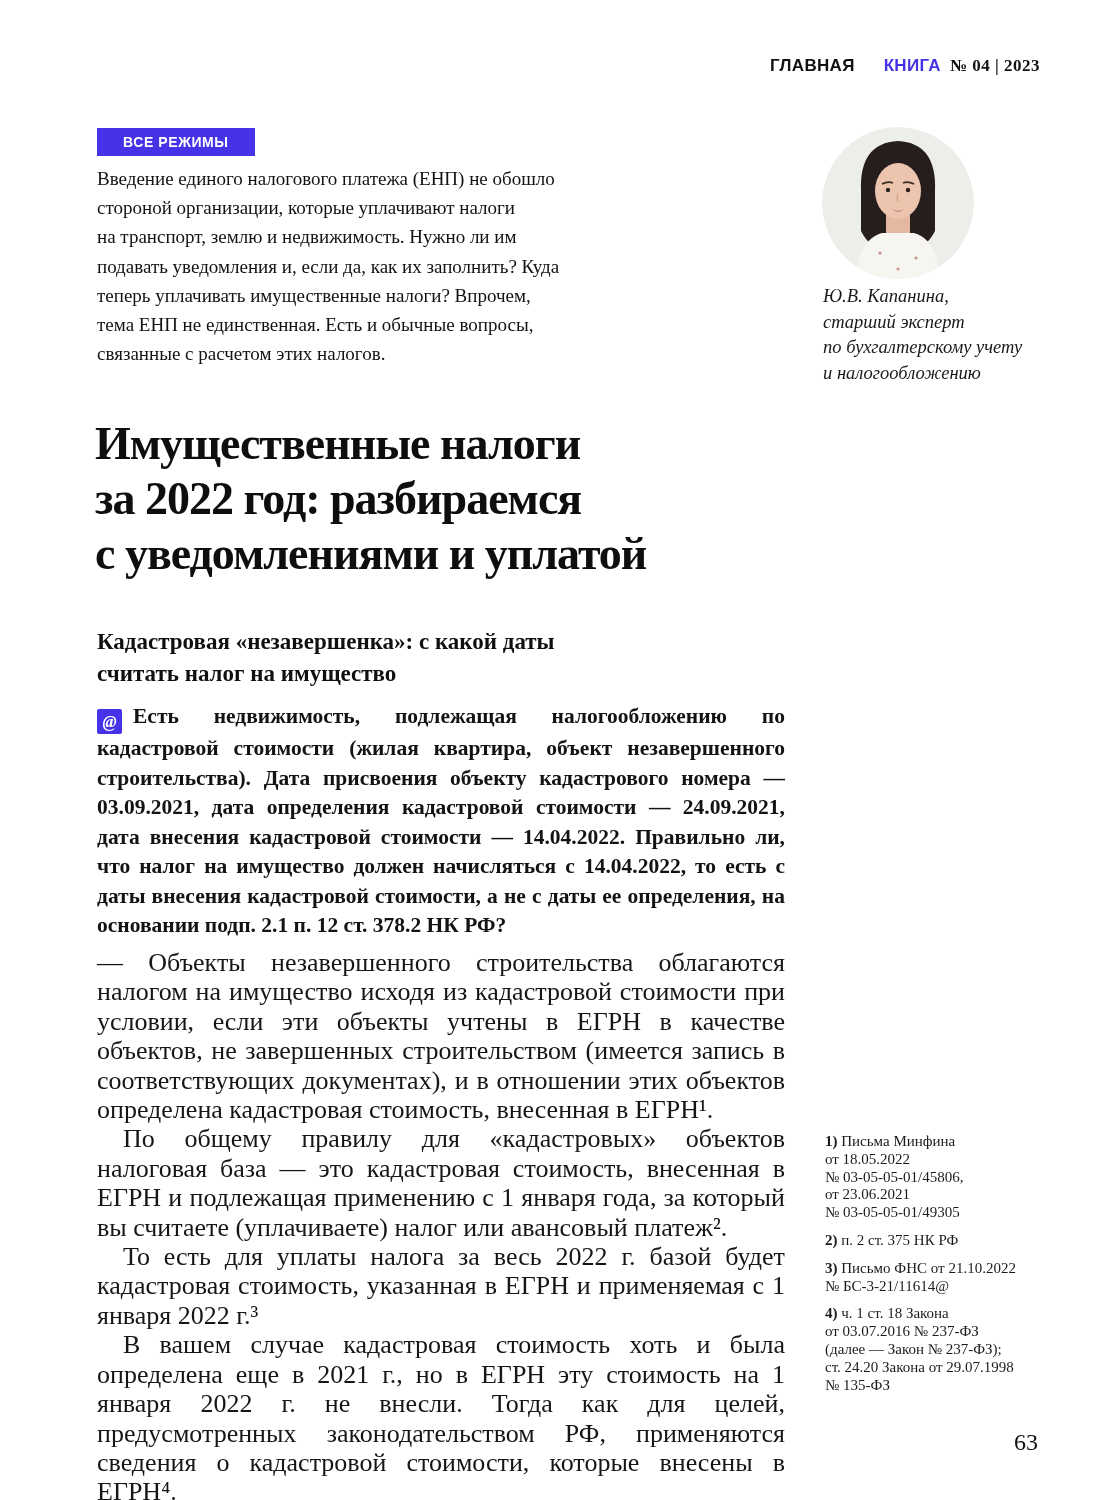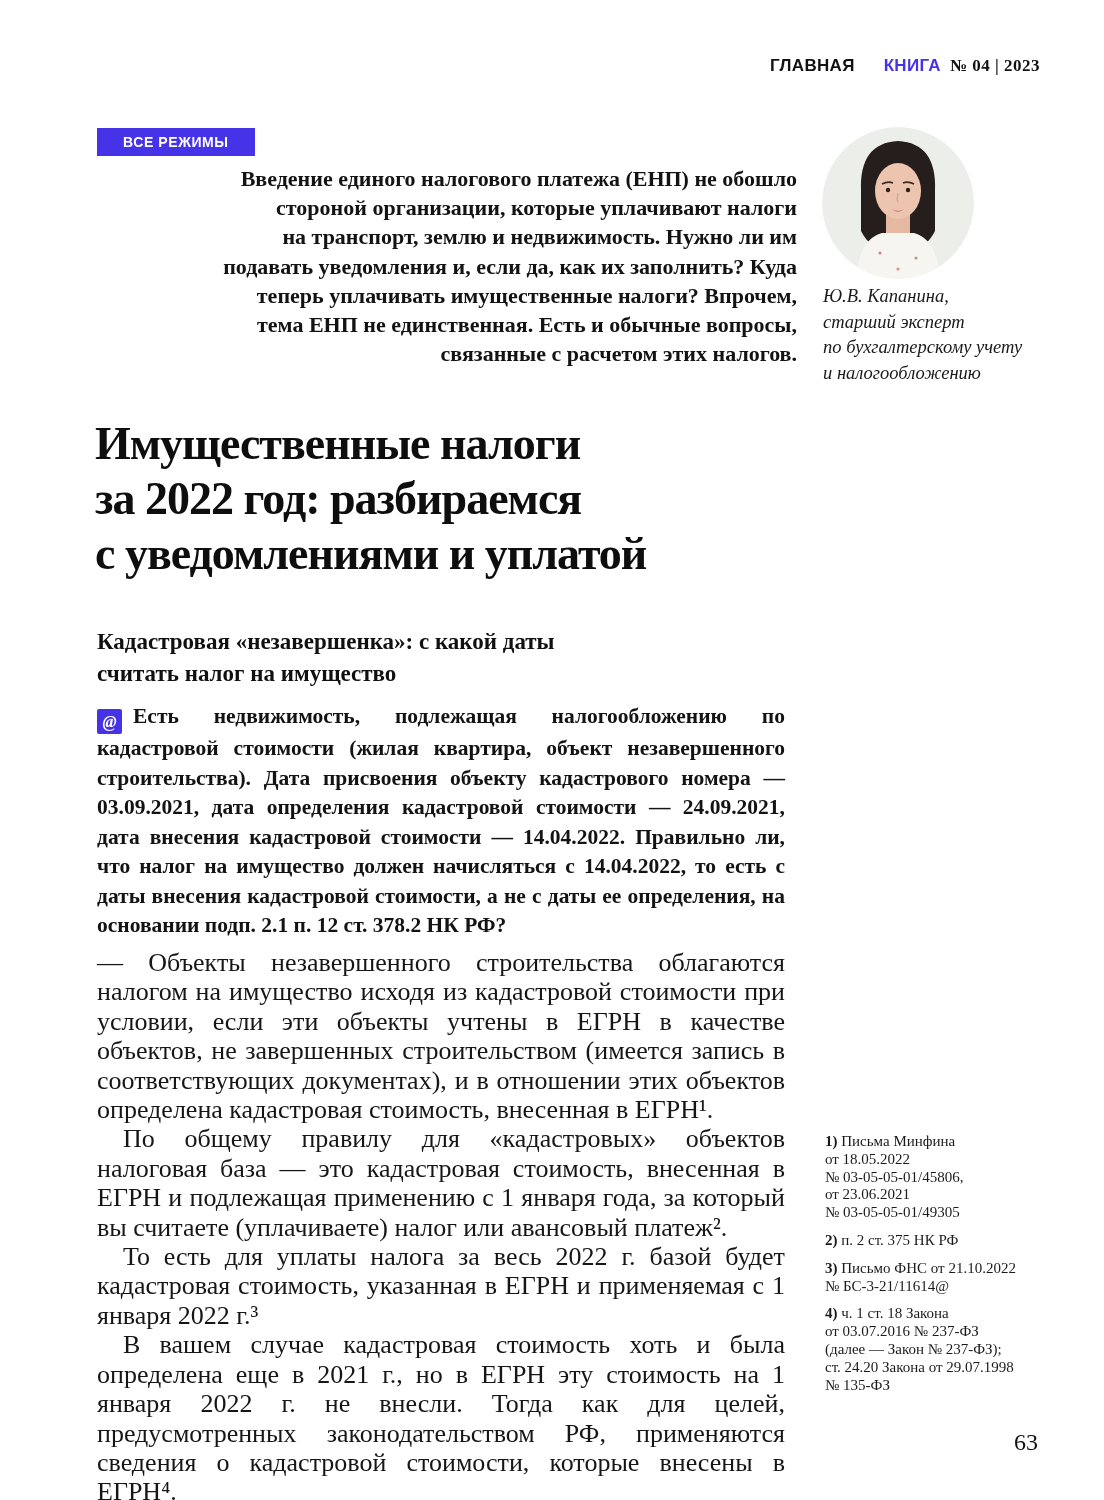--- a/index.html
+++ b/index.html
@@ -52,26 +52,25 @@
     font-size: 14px;
     letter-spacing: 0.6px;
   }
 
   
   .lead {
     position: absolute;
     top: 164px;
     left: 97px;
     width: 700px;
-    font-weight: bold;
-    font-size: 22px;
+    font-weight: normal;
+    font-size: 19px;
     line-height: 29.2px;
     white-space: pre-line;
     color: #131313;
-    text-align: right;
   }
 
   
   .photo {
     position: absolute;
     top: 127px;
     left: 822px;
     width: 152px;
     height: 152px;
     border-radius: 50%;

